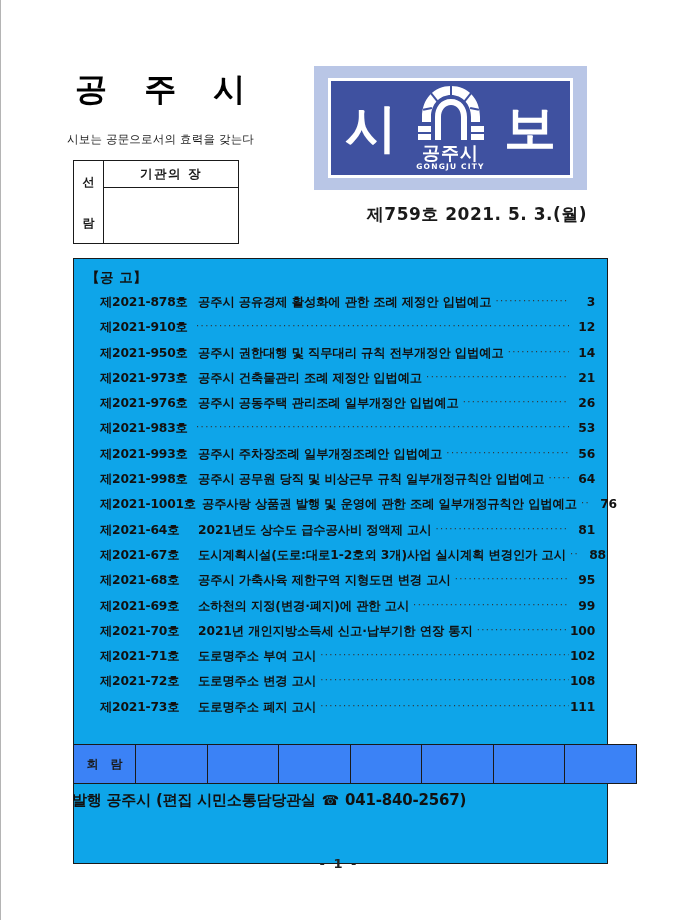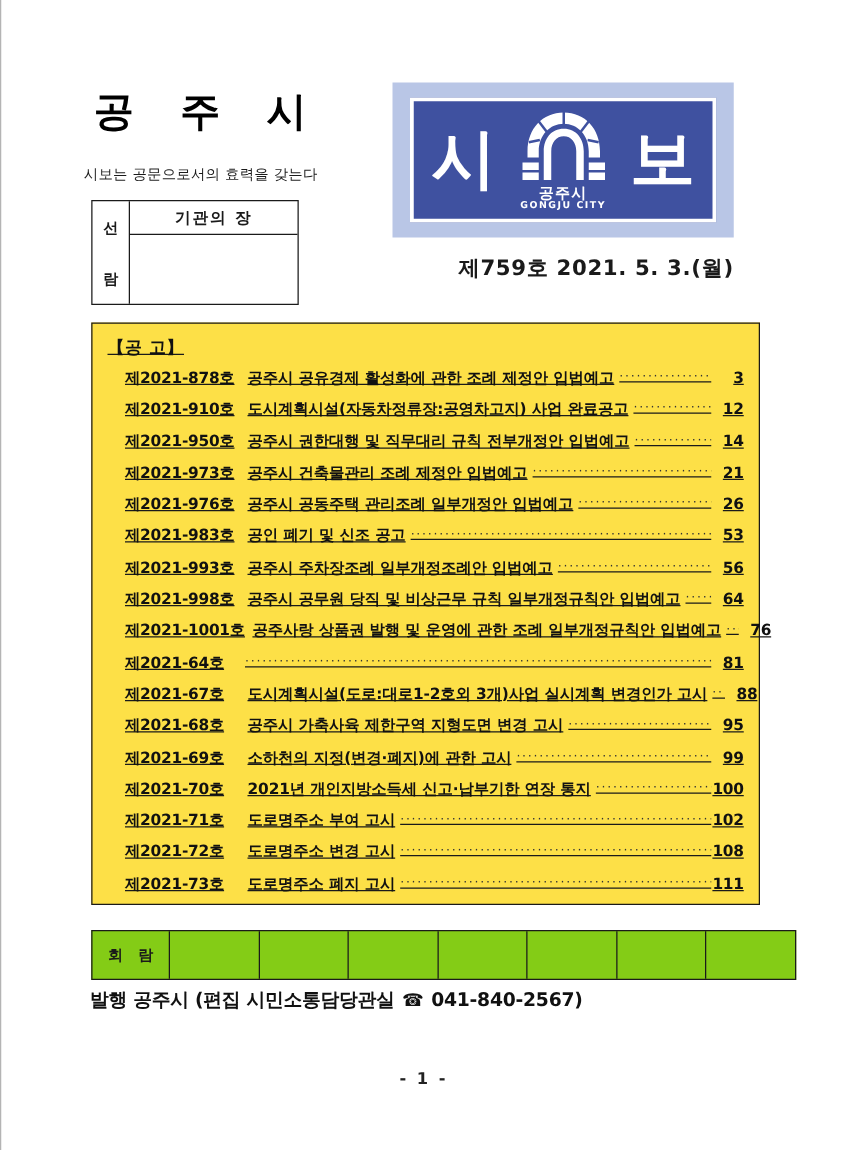--- a/index.html
+++ b/index.html
@@ -124,21 +124,21 @@
   .logo-emblem {
     display: flex;
     flex-direction: column;
     align-items: center;
     justify-content: center;
     margin: 0 2px;
   }
   .emblem-gate { display: block; }
   .emblem-kr {
     color: #ffffff;
-    font-size: 12px;
+    font-size: 18px;
     font-weight: bold;
     line-height: 1.05;
     letter-spacing: 1px;
     margin-top: 0;
   }
   .emblem-en {
     color: #ffffff;
     font-size: 7.5px;
     font-weight: bold;
     letter-spacing: 1.2px;
@@ -156,26 +156,25 @@
     letter-spacing: 0.5px;
     white-space: nowrap;
   }
 
   
   .contents {
     position: absolute;
     left: 72px;
     top: 258px;
     width: 535px;
-    height: 466px;
+    height: 606px;
     border: 1.4px solid #1a1a1a;
     box-sizing: border-box;
     padding: 8px 12px 0 12px;
-    background: #fde047;
-    text-decoration: underline;
+    background: #0ea5e9;
   }
   .section-head {
     font-size: 13.5px;
     font-weight: bold;
     letter-spacing: 0.5px;
     margin: 2px 0 3px 0;
     color: #111;
   }
   .toc-row {
     display: flex;
@@ -222,21 +221,21 @@
   
   .circ-table {
     position: absolute;
     left: 72px;
     top: 744px;
     width: 564px;
     height: 40px;
     border: 1.4px solid #1a1a1a;
     box-sizing: border-box;
     display: flex;
-    background: #84cc16;
+    background: #3b82f6;
   }
   .circ-label {
     width: 62px;
     border-right: 1.4px solid #1a1a1a;
     display: flex;
     align-items: center;
     justify-content: center;
     font-size: 12px;
     font-weight: bold;
     letter-spacing: 4px;
@@ -337,21 +336,20 @@
 <div class="contents" id="toc">
     <div class="section-head">【공  고】</div>
     <div class="toc-row">
       <span class="toc-num">제2021-878호</span>
       <span class="toc-title">공주시 공유경제 활성화에 관한 조례 제정안 입법예고</span>
       <span class="toc-dots">··························································································</span>
       <span class="toc-page">3</span>
     </div>
     <div class="toc-row">
       <span class="toc-num">제2021-910호</span>
-      <span class="toc-title">도시계획시설(자동차정류장:공영차고지) 사업 완료공고</span>
       <span class="toc-dots">··························································································</span>
       <span class="toc-page">12</span>
     </div>
     <div class="toc-row">
       <span class="toc-num">제2021-950호</span>
       <span class="toc-title">공주시 권한대행 및 직무대리 규칙 전부개정안 입법예고</span>
       <span class="toc-dots">··························································································</span>
       <span class="toc-page">14</span>
     </div>
     <div class="toc-row">
@@ -361,21 +359,20 @@
       <span class="toc-page">21</span>
     </div>
     <div class="toc-row">
       <span class="toc-num">제2021-976호</span>
       <span class="toc-title">공주시 공동주택 관리조례 일부개정안 입법예고</span>
       <span class="toc-dots">··························································································</span>
       <span class="toc-page">26</span>
     </div>
     <div class="toc-row">
       <span class="toc-num">제2021-983호</span>
-      <span class="toc-title">공인 폐기 및 신조 공고</span>
       <span class="toc-dots">··························································································</span>
       <span class="toc-page">53</span>
     </div>
     <div class="toc-row">
       <span class="toc-num">제2021-993호</span>
       <span class="toc-title">공주시 주차장조례 일부개정조례안 입법예고</span>
       <span class="toc-dots">··························································································</span>
       <span class="toc-page">56</span>
     </div>
     <div class="toc-row">
@@ -385,20 +382,21 @@
       <span class="toc-page">64</span>
     </div>
     <div class="toc-row">
       <span class="toc-num">제2021-1001호</span>
       <span class="toc-title">공주사랑 상품권 발행 및 운영에 관한 조례 일부개정규칙안 입법예고</span>
       <span class="toc-dots">··························································································</span>
       <span class="toc-page">76</span>
     </div>
     <div class="toc-row">
       <span class="toc-num">제2021-64호</span>
+      <span class="toc-title">2021년도 상수도 급수공사비 정액제 고시</span>
       <span class="toc-dots">··························································································</span>
       <span class="toc-page">81</span>
     </div>
     <div class="toc-row">
       <span class="toc-num">제2021-67호</span>
       <span class="toc-title">도시계획시설(도로:대로1-2호외 3개)사업 실시계획 변경인가 고시</span>
       <span class="toc-dots">··························································································</span>
       <span class="toc-page">88</span>
     </div>
     <div class="toc-row">

